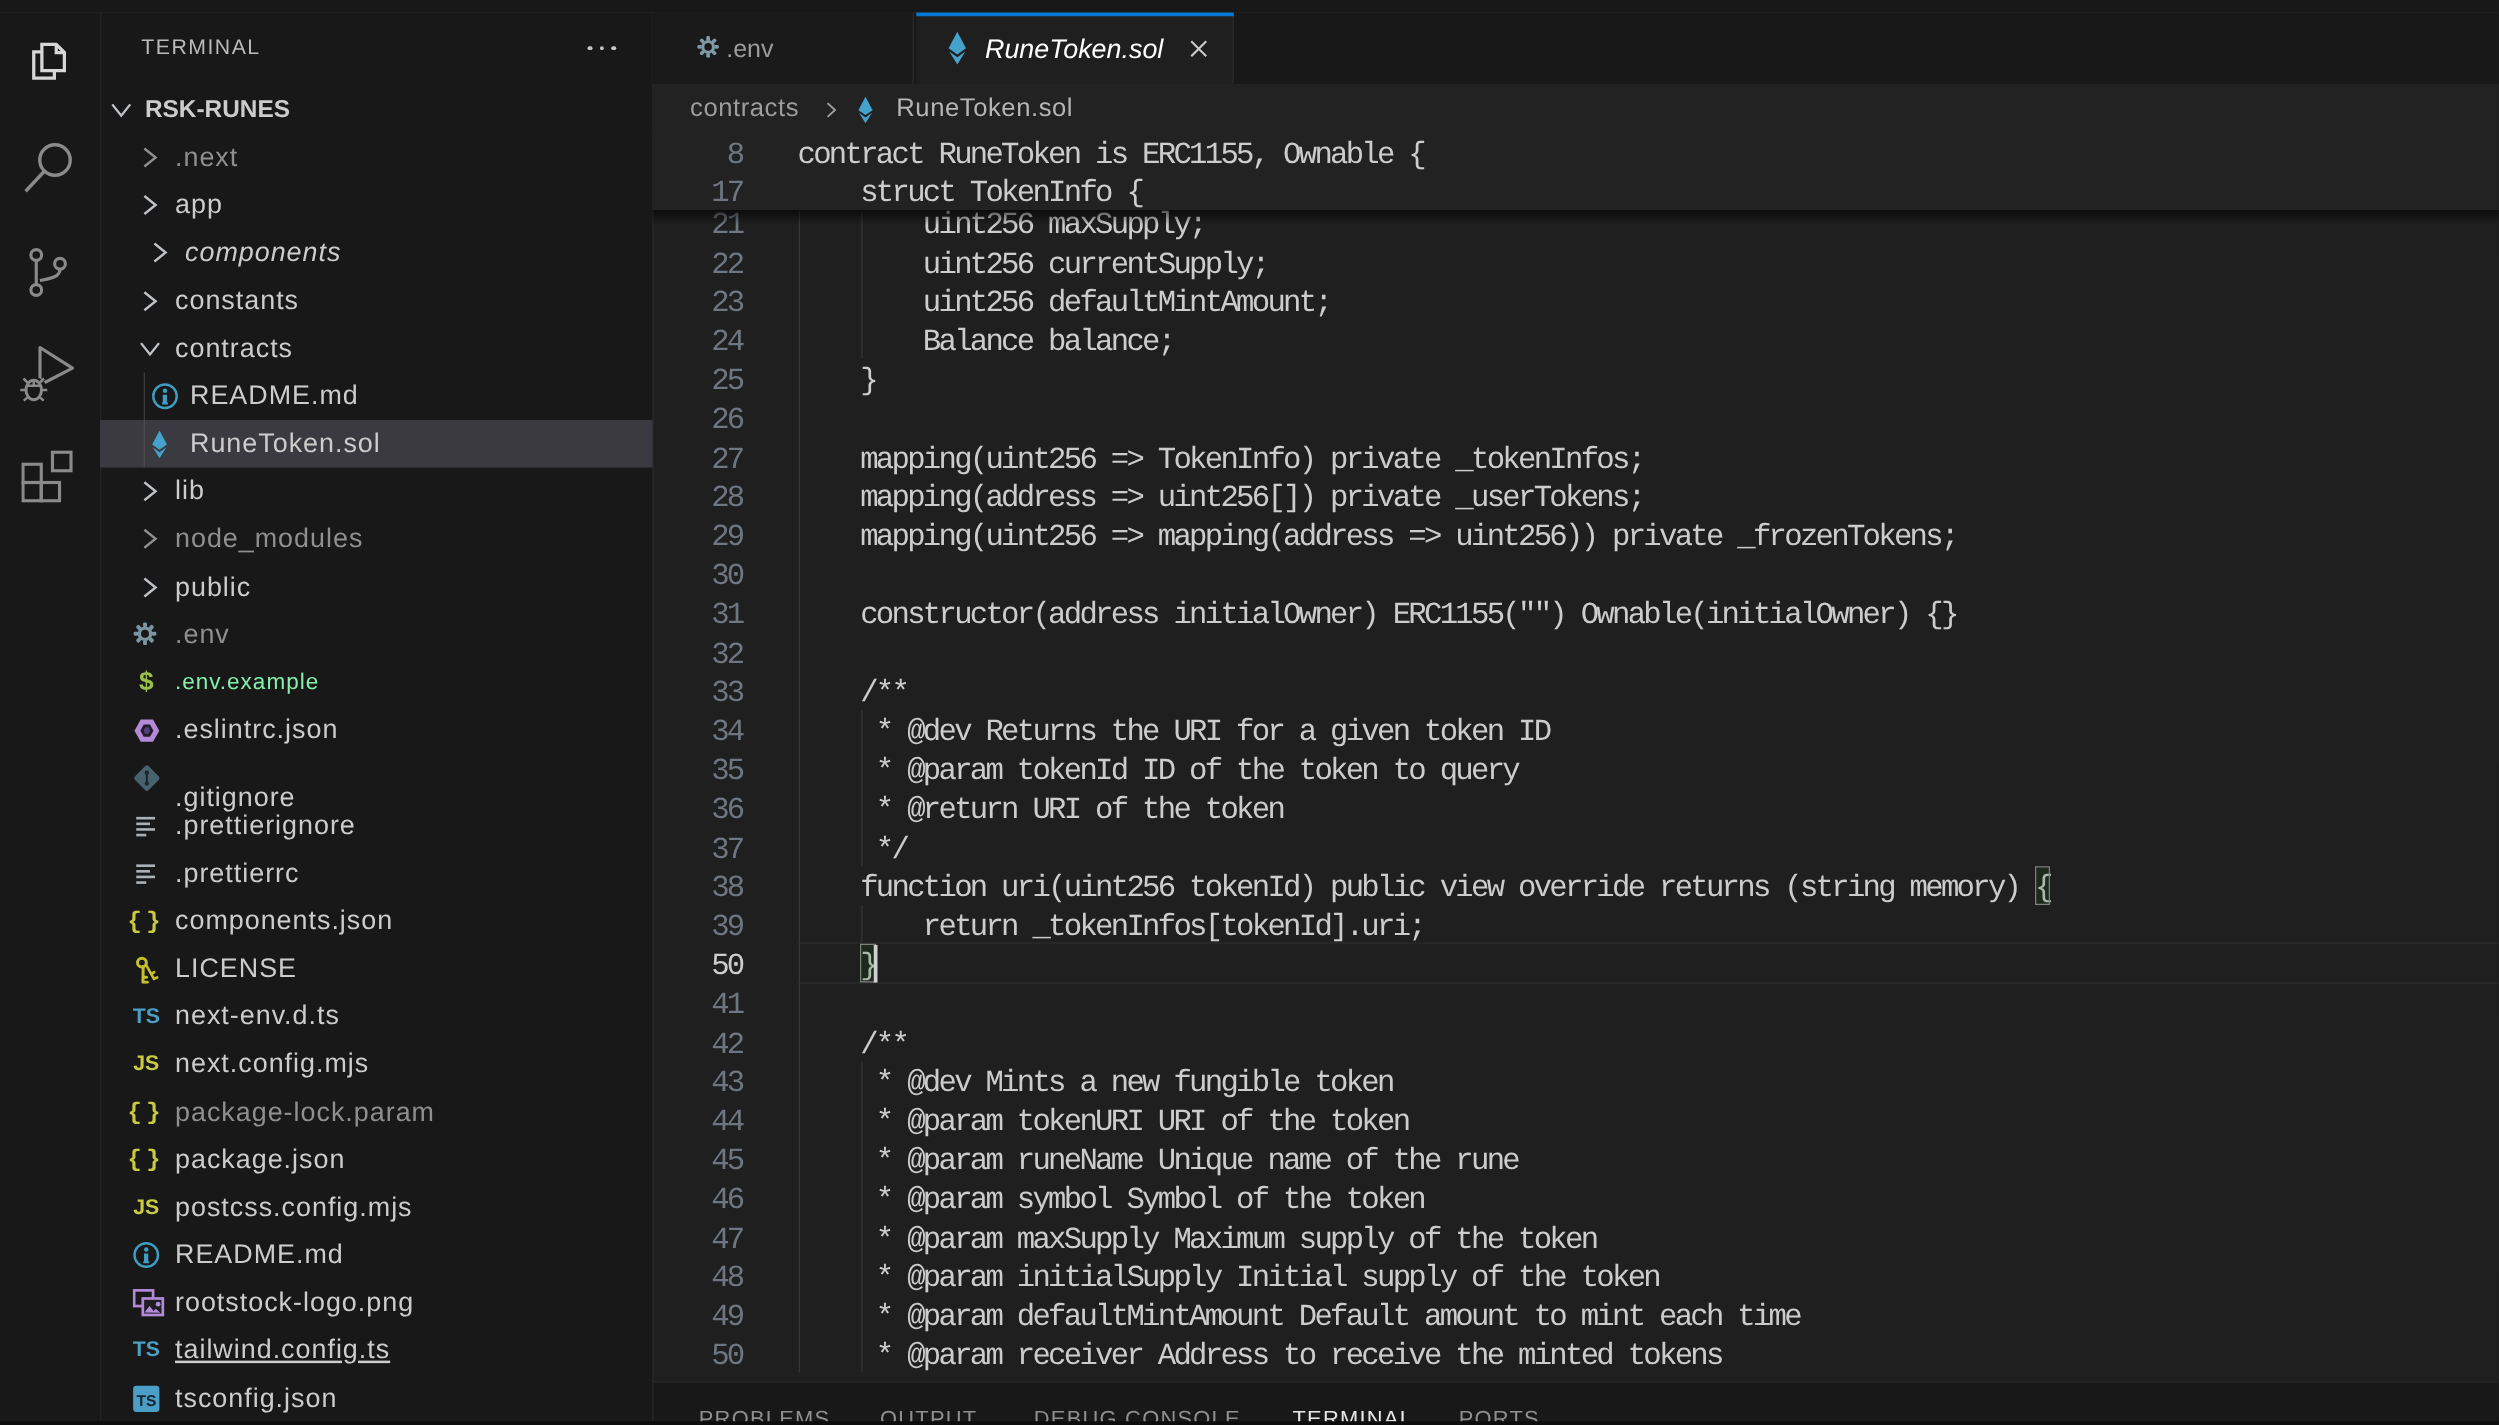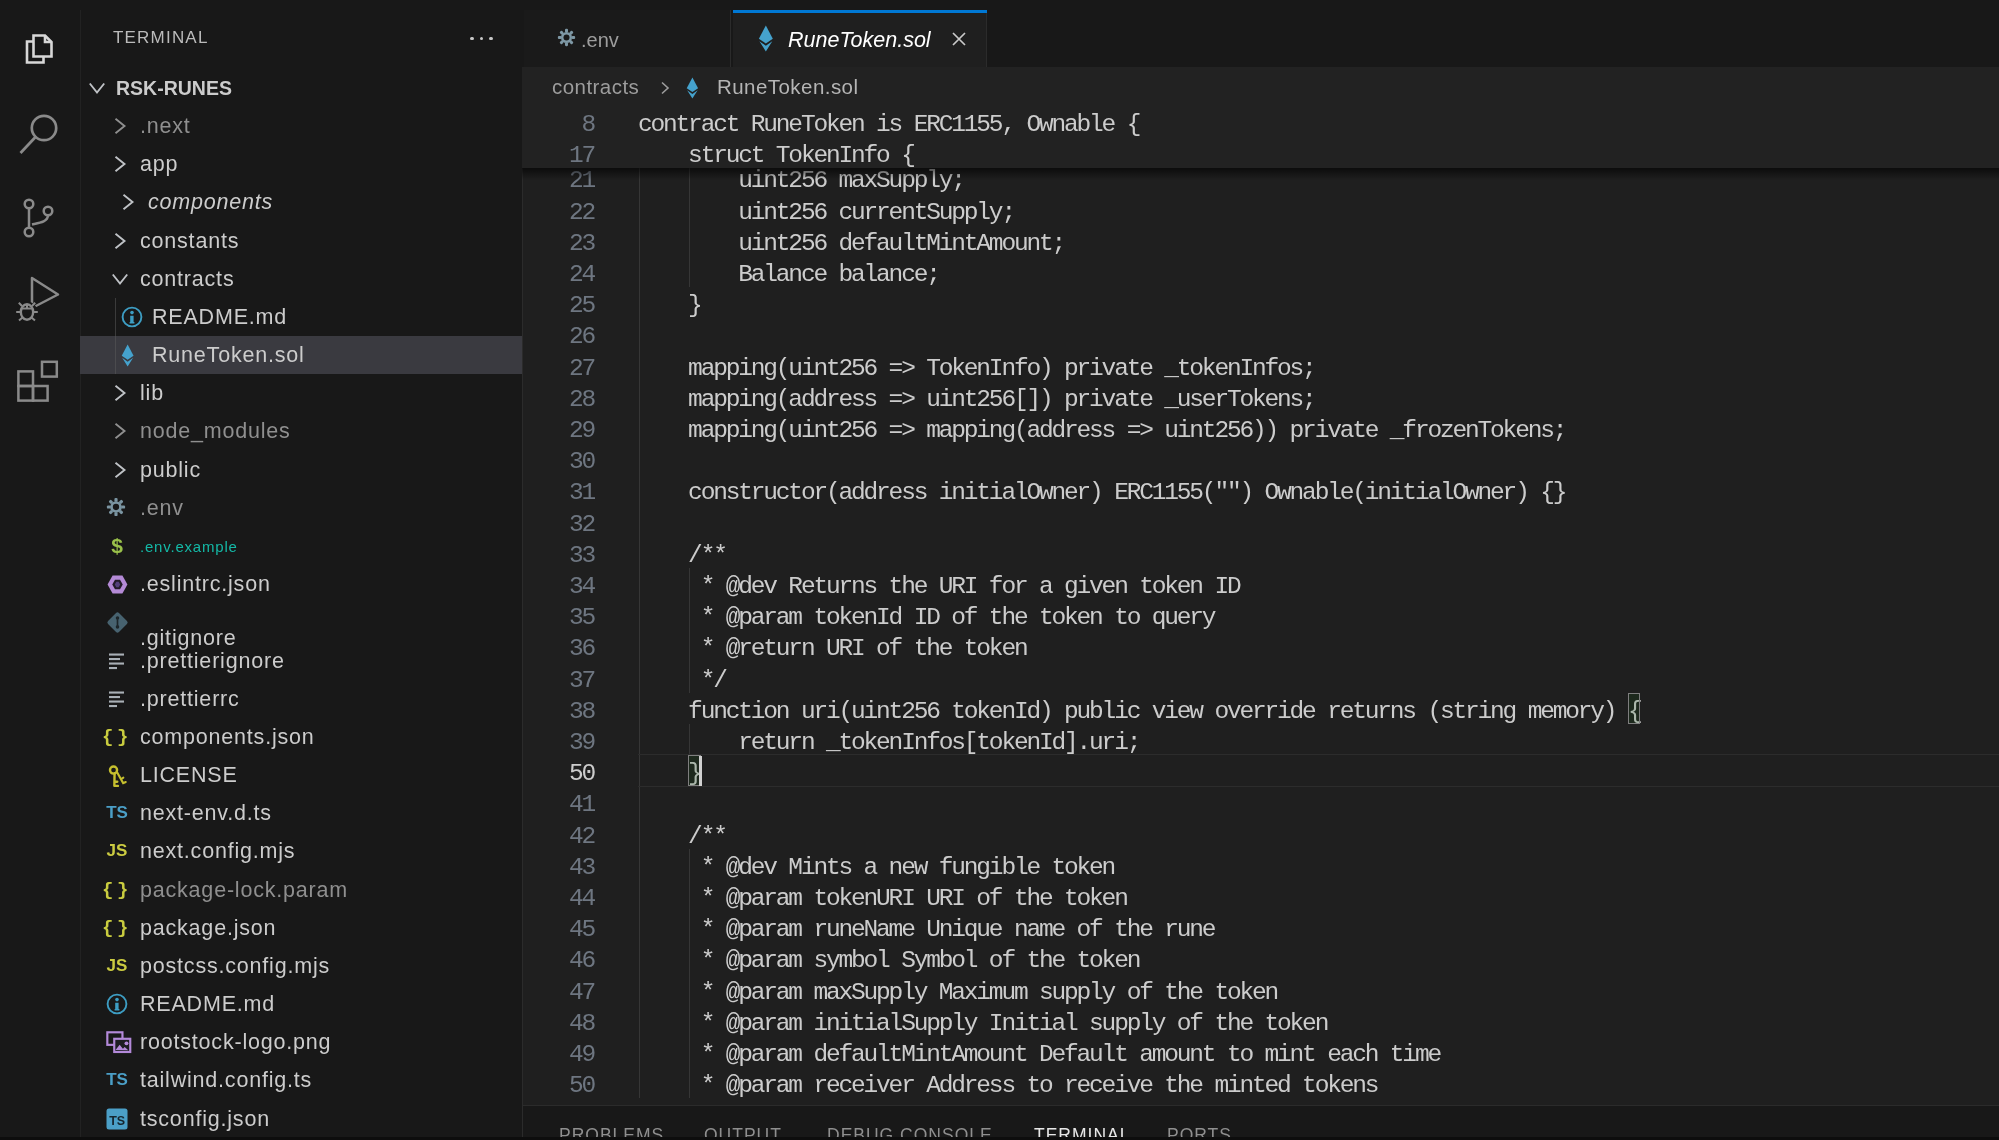--- a/index.html
+++ b/index.html
@@ -150,21 +150,21 @@
         <rect x="10.1" y="1.1" width="3.8" height="4.6" rx="1.4" fill="#7b95a2" transform="rotate(225 12 12)"></rect>
         <rect x="10.1" y="1.1" width="3.8" height="4.6" rx="1.4" fill="#7b95a2" transform="rotate(270 12 12)"></rect>
         <rect x="10.1" y="1.1" width="3.8" height="4.6" rx="1.4" fill="#7b95a2" transform="rotate(315 12 12)"></rect>
         <circle cx="12" cy="12" r="3.8" fill="#181818"></circle>
       </svg>
     </span>
     <span style="position:absolute;left:60px;top:50%;transform:translateY(-50%);font-size:21.5px;letter-spacing:0.8px;color:#8f8f8f;white-space:nowrap;">.env</span>
   </div>
 <div style="position:absolute;left:80px;top:526.9px;width:442px;height:38.2px;">
     <span style="position:absolute;left:22px;top:50%;transform:translateY(-50%);width:30px;text-align:center;"><span style="font-family:Liberation Sans;font-weight:bold;font-size:21px;color:#99c04a;">$</span></span>
-    <span style="position:absolute;left:60px;top:50%;transform:translateY(-50%);font-size:15px;letter-spacing:0.8px;color:#14b8a6;white-space:nowrap;">.env.example</span>
+    <span style="position:absolute;left:60px;top:50%;transform:translateY(-50%);font-size:18px;letter-spacing:0.8px;color:#86efac;white-space:nowrap;">.env.example</span>
   </div>
 <div style="position:absolute;left:80px;top:565.1px;width:442px;height:38.2px;">
     <span style="position:absolute;left:26px;top:8.1px;">
       <svg width="23" height="23" viewBox="0 0 22 22" style="position:absolute;">
         <polygon points="1.5,11 6.3,2.5 15.7,2.5 20.5,11 15.7,19.5 6.3,19.5" fill="#b48ad6"></polygon>
         <polygon points="6,11 8.6,6.4 13.4,6.4 16,11 13.4,15.6 8.6,15.6" fill="#221c28"></polygon>
         <polygon points="8.4,11 9.9,8.4 12.1,8.4 13.6,11 12.1,13.6 9.9,13.6" fill="#53407a"></polygon>
       </svg>
     </span>
     <span style="position:absolute;left:60px;top:50%;transform:translateY(-50%);font-size:21.5px;letter-spacing:0.8px;color:#cccccc;white-space:nowrap;">.eslintrc.json</span>
@@ -252,21 +252,21 @@
         <rect x="1.2" y="1.2" width="14" height="11.6" fill="none" stroke="#b389d9" stroke-width="2"></rect>
         <rect x="7.6" y="7.2" width="14.8" height="12.2" fill="#1d1d22" stroke="#b389d9" stroke-width="2"></rect>
         <circle cx="18.9" cy="11.4" r="1.8" fill="#b389d9"></circle>
         <path d="M8.8 17.6 L12.6 12.8 L15.6 16.4 L17.2 14.8 L20.6 17.8 Z" fill="#b389d9"></path>
       </svg>
     </span>
     <span style="position:absolute;left:60px;top:50%;transform:translateY(-50%);font-size:21.5px;letter-spacing:0.8px;color:#cccccc;white-space:nowrap;">rootstock-logo.png</span>
   </div>
 <div style="position:absolute;left:80px;top:1061.3px;width:442px;height:38.2px;">
     <span style="position:absolute;left:22px;top:50%;transform:translateY(-50%);width:30px;text-align:center;"><span style="font-family:Liberation Sans;font-weight:bold;font-size:17px;color:#4b9fc7;">TS</span></span>
-    <span style="position:absolute;left:60px;top:50%;transform:translateY(-50%);font-size:21.5px;letter-spacing:0.8px;color:#cccccc;white-space:nowrap;">tailwind.config.ts</span>
+    <span style="position:absolute;left:60px;top:50%;transform:translateY(-50%);font-size:21.5px;letter-spacing:0.8px;color:#cccccc;white-space:nowrap;text-decoration:underline;">tailwind.config.ts</span>
   </div>
 <div style="position:absolute;left:80px;top:1099.5px;width:442px;height:38.2px;">
     <span style="position:absolute;left:26px;top:8.1px;">
       <svg width="22" height="22" viewBox="0 0 22 22" style="position:absolute;">
         <rect x="0.5" y="0.5" width="21" height="21" rx="2.5" fill="#4b9fc7"></rect>
         <text x="11.2" y="17.2" font-size="12.5" font-weight="bold" fill="#16262f" text-anchor="middle" font-family="Liberation Sans, sans-serif">TS</text>
       </svg>
     </span>
     <span style="position:absolute;left:60px;top:50%;transform:translateY(-50%);font-size:21.5px;letter-spacing:0.8px;color:#cccccc;white-space:nowrap;">tsconfig.json</span>
   </div>

